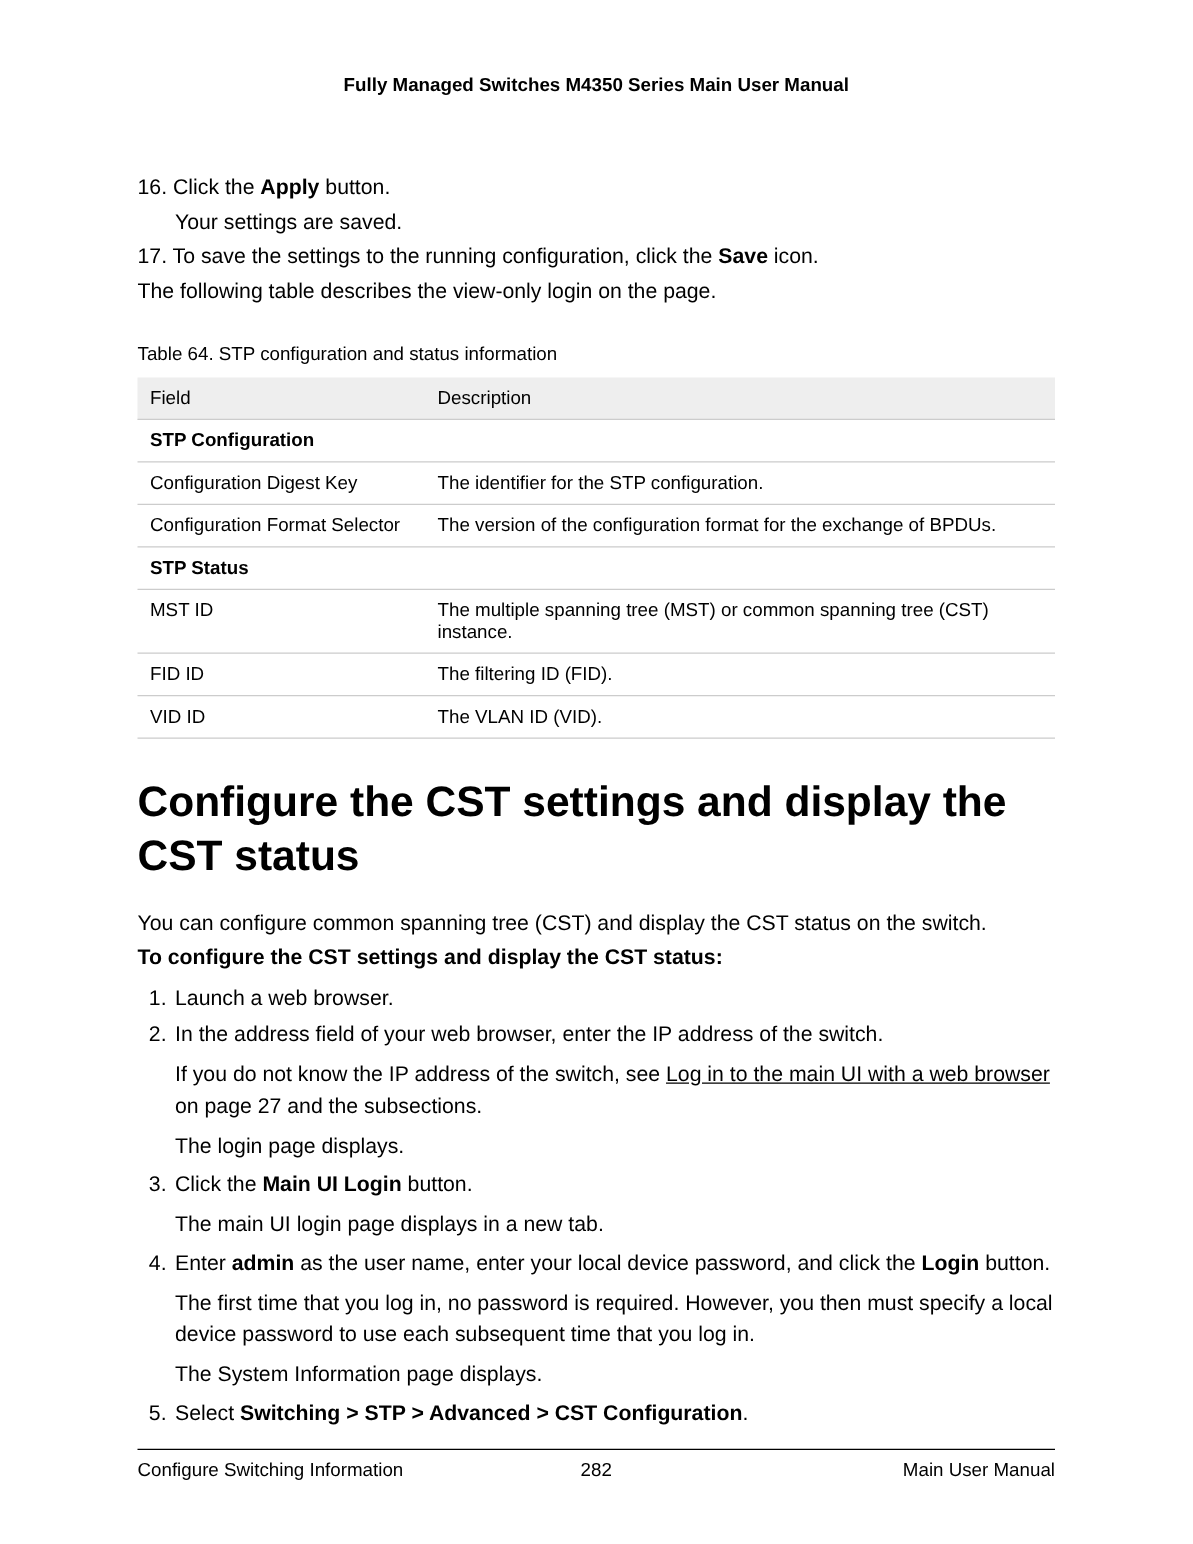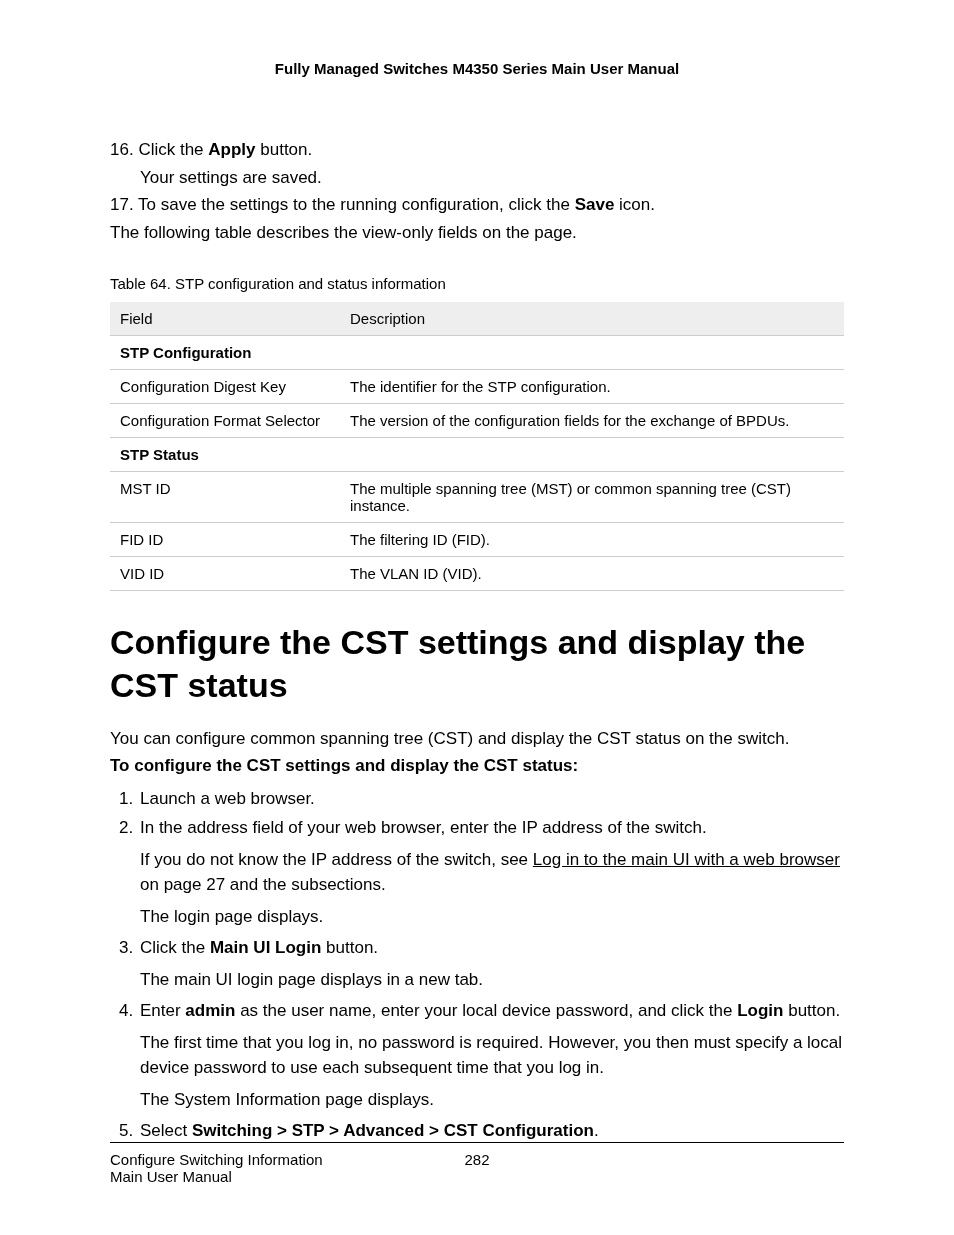--- a/index.html
+++ b/index.html
@@ -76,42 +76,41 @@
   .footer {
     position: absolute;
     bottom: 50px;
     left: 110px;
     right: 110px;
     border-top: 1px solid #000;
     padding-top: 8px;
     font-size: 15px;
     display: flex;
     justify-content: space-between;
-    flex-direction: column;
   }
   .footer .center { position:absolute; left:0; right:0; text-align:center; }
 </style>
 </head>
 <body>
 
 <div class="page">
 
   <div class="header-title">Fully Managed Switches M4350 Series Main User Manual</div>
 
   <div class="body-text">
     <div class="step-line">
       <span>16.</span>
       <span>Click the </span><b>Apply</b><span> button.</span>
     </div>
     <div class="step-line indent">Your settings are saved.</div>
     <div class="step-line">
       <span>17.</span>
       <span>To save the settings to the running configuration, click the </span><b>Save</b><span> icon.</span>
     </div>
-    <div class="step-line">The following table describes the view-only fields on the page.</div>
+    <div class="step-line">The following table describes the view-only login on the page.</div>
   </div>
 
   <div class="table-caption">Table 64. STP configuration and status information</div>
 
   <table>
     <thead>
       <tr>
         <th style="width:210px">Field</th>
         <th>Description</th>
       </tr>
@@ -120,21 +119,21 @@
         <tr class="section-row">
           <td>STP Configuration</td>
           <td></td>
         </tr>
         <tr>
           <td>Configuration Digest Key</td>
           <td>The identifier for the STP configuration.</td>
         </tr>
         <tr>
           <td>Configuration Format Selector</td>
-          <td>The version of the configuration fields for the exchange of BPDUs.</td>
+          <td>The version of the configuration format for the exchange of BPDUs.</td>
         </tr>
         <tr class="section-row">
           <td>STP Status</td>
           <td></td>
         </tr>
         <tr>
           <td>MST ID</td>
           <td>The multiple spanning tree (MST) or common spanning tree (CST) instance.</td>
         </tr>
         <tr>

